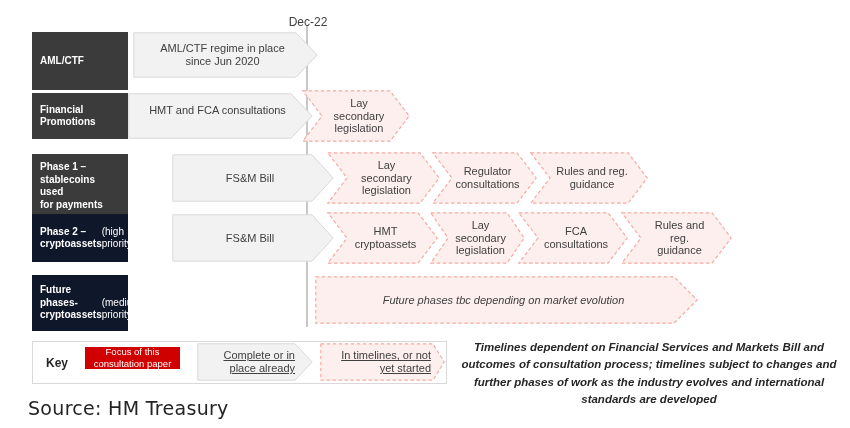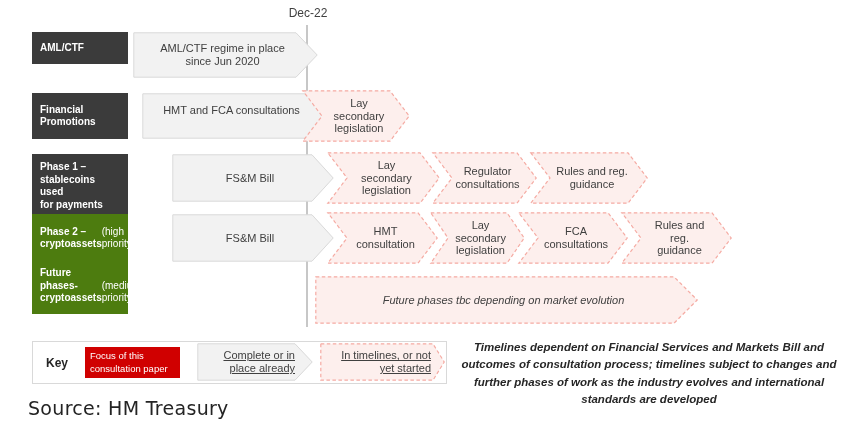--- a/index.html
+++ b/index.html
@@ -11,21 +11,21 @@
   .date-label{
     position:absolute;font-size:12px;color:#3f3f3f;transform:translateX(-50%);
     white-space:nowrap;
   }
   .rowlabel{
     position:absolute;display:flex;align-items:center;box-sizing:border-box;
     padding:0 8px;color:#ffffff;font-size:10px;line-height:1.25;
     white-space:pre-line;
   }
   .rowlabel.dark{background:#3b3b3b;}
-  .rowlabel.red{background:#4d7c0f;}
+  .rowlabel.red{background:#0f172a;}
   .rowlabel .lb{font-weight:700;}
   .rowlabel .ln{font-weight:400;}
   .arrow{
     position:absolute;display:flex;align-items:center;justify-content:center;
     text-align:center;box-sizing:border-box;
   }
   .arrow svg{position:absolute;left:0;top:0;overflow:visible;}
   .arrow .txt{position:relative;z-index:1;font-size:11px;line-height:1.18;color:#404040;}
   .arrow.gray path{fill:#f2f2f2;stroke:#d9d9d9;stroke-width:1;}
   .arrow.pink path{fill:#fdefed;stroke:#f5aba3;stroke-width:1.2;stroke-dasharray:3.5 2.5;}
@@ -49,33 +49,33 @@
     position:absolute;font-family:"DejaVu Sans", sans-serif;font-size:19px;
     font-weight:500;color:#242424;letter-spacing:0.3px;
   }
 </style>
 </head>
 <body>
 
 <div class="canvas">
 
   <div class="vline" style="left:306px;top:25px;width:2px;height:302px;"></div>
-  <div class="date-label" style="left:308px;top:6px;">Dec-22</div>
+  <div class="date-label" style="left:308px;top:15px;">Dec-22</div>
 
-  <div class="rowlabel dark" style="left:32px;top:32px;width:96px;height:32px;"><span class="lb">AML/CTF</span><span class="ln"></span></div>
+  <div class="rowlabel dark" style="left:32px;top:32px;width:96px;height:58px;"><span class="lb">AML/CTF</span><span class="ln"></span></div>
   <div class="arrow gray pentagon" style="left:133px;top:32px;width:185px;height:46px;">
       <svg width="185" height="46">
         <path d="M0.8,0.8 L163,0.8 L184.2,23 L163,45.2 L0.8,45.2 Z"></path>
       </svg>
     <span class="txt">AML/CTF regime in place since Jun 2020</span>
   </div>
 
   <div class="rowlabel dark" style="left:32px;top:93px;width:96px;height:46px;"><span class="lb">Financial
 Promotions</span><span class="ln"></span></div>
-  <div class="arrow gray pentagon" style="left:142px;top:93px;width:185px;height:35px;">
+  <div class="arrow gray pentagon" style="left:128px;top:93px;width:185px;height:35px;">
       <svg width="185" height="46">
         <path d="M0.8,0.8 L163,0.8 L184.2,23 L163,45.2 L0.8,45.2 Z"></path>
       </svg>
     <span class="txt">HMT and FCA consultations</span>
   </div>
   <div class="arrow pink chevron" style="left:302px;top:90px;width:108px;height:52px;">
       <svg width="108" height="52">
         <path d="M0.8,0.8 L88,0.8 L107.2,26 L88,51.2 L0.8,51.2 L20,26 Z"></path>
       </svg>
     <span class="txt">Lay secondary legislation</span>
@@ -114,54 +114,54 @@
   <div class="arrow gray pentagon" style="left:172px;top:214px;width:162px;height:48px;">
       <svg width="162" height="48">
         <path d="M0.8,0.8 L140,0.8 L161.2,24 L140,47.2 L0.8,47.2 Z"></path>
       </svg>
     <span class="txt">FS&amp;M Bill</span>
   </div>
   <div class="arrow pink chevron" style="left:327px;top:212px;width:111px;height:52px;">
       <svg width="111" height="52">
         <path d="M0.8,0.8 L91,0.8 L110.2,26 L91,51.2 L0.8,51.2 L20,26 Z"></path>
       </svg>
-    <span class="txt">HMT consultation</span>
+    <span class="txt">HMT cryptoassets</span>
   </div>
   <div class="arrow pink chevron" style="left:430px;top:212px;width:95px;height:52px;">
       <svg width="95" height="52">
         <path d="M0.8,0.8 L77,0.8 L94.2,26 L77,51.2 L0.8,51.2 L18,26 Z"></path>
       </svg>
     <span class="txt">Lay secondary legislation</span>
   </div>
   <div class="arrow pink chevron" style="left:518px;top:212px;width:110px;height:52px;">
       <svg width="110" height="52">
         <path d="M0.8,0.8 L90,0.8 L109.2,26 L90,51.2 L0.8,51.2 L20,26 Z"></path>
       </svg>
     <span class="txt">FCA consultations</span>
   </div>
   <div class="arrow pink chevron" style="left:621px;top:212px;width:111px;height:52px;">
       <svg width="111" height="52">
         <path d="M0.8,0.8 L91,0.8 L110.2,26 L91,51.2 L0.8,51.2 L20,26 Z"></path>
       </svg>
     <span class="txt">Rules and reg. guidance</span>
   </div>
 
-  <div class="rowlabel red" style="left:32px;top:258px;width:96px;height:56px;"><span class="lb">Future phases-
+  <div class="rowlabel red" style="left:32px;top:275px;width:96px;height:56px;"><span class="lb">Future phases-
 cryptoassets</span><span class="ln">
 (medium priority)</span></div>
   <div class="arrow pink pentagon" style="left:315px;top:276px;width:383px;height:48px;">
       <svg width="383" height="48">
         <path d="M0.8,0.8 L359,0.8 L382.2,24 L359,47.2 L0.8,47.2 Z"></path>
       </svg>
     <span class="txt italic">Future phases tbc depending on market evolution</span>
   </div>
 
   <div class="keybox" style="left:32px;top:341px;width:415px;height:43px;"></div>
   <div class="keytitle" style="left:46px;top:356px;">Key</div>
-  <div class="focusbox" style="left:85px;top:347px;width:95px;height:31px;">
+  <div class="focusbox" style="left:85px;top:347px;width:95px;height:22px;text-align:center;">
       <span>Focus of this consultation paper</span>
     </div>
   <div class="arrow gray pentagon" style="left:197px;top:343px;width:116px;height:38px;">
       <svg width="116" height="38">
         <path d="M0.8,0.8 L98,0.8 L115.2,19 L98,37.2 L0.8,37.2 Z"></path>
       </svg>
     <span class="txt left" style="padding:0 18px 0 12px;">Complete or in place already</span>
   </div>
   <div class="arrow pink pentagon" style="left:320px;top:343px;width:125px;height:38px;">
       <svg width="125" height="38">

